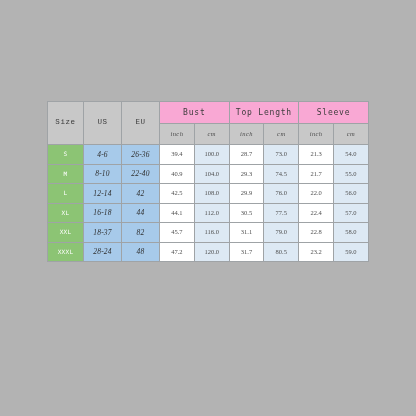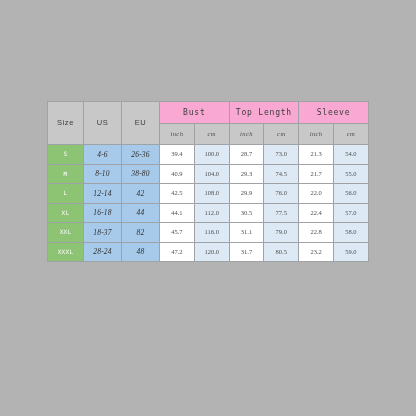--- a/index.html
+++ b/index.html
@@ -38,21 +38,21 @@
     vertical-align: middle;
     font-weight: normal;
     line-height: 1;
     overflow: hidden;
     white-space: nowrap;
   }
   
   .hdr-cell {
     background: #c8c8c8;
     color: #3c3c3c;
-    font-family: Liberation Sans, sans-serif;
+    font-family: Liberation Mono, monospace;
     font-size: 7.5px;
     letter-spacing: 0.6px;
     height: 21px;
   }
   .hdr-group {
     background: #f9a8d4;
     color: #3c3c3c;
     font-family: "DejaVu Sans Mono", monospace;
     font-size: 8px;
     letter-spacing: 0.8px;
@@ -150,21 +150,21 @@
           <td class="c-inch">39.4</td>
           <td class="c-cm">100.0</td>
           <td class="c-inch">28.7</td>
           <td class="c-cm">73.0</td>
           <td class="c-inch">21.3</td>
           <td class="c-cm">54.0</td>
         </tr>
         <tr>
           <td class="c-size">M</td>
           <td class="c-us">8-10</td>
-          <td class="c-eu">38-80</td>
+          <td class="c-eu">22-40</td>
           <td class="c-inch">40.9</td>
           <td class="c-cm">104.0</td>
           <td class="c-inch">29.3</td>
           <td class="c-cm">74.5</td>
           <td class="c-inch">21.7</td>
           <td class="c-cm">55.0</td>
         </tr>
         <tr>
           <td class="c-size">L</td>
           <td class="c-us">12-14</td>

